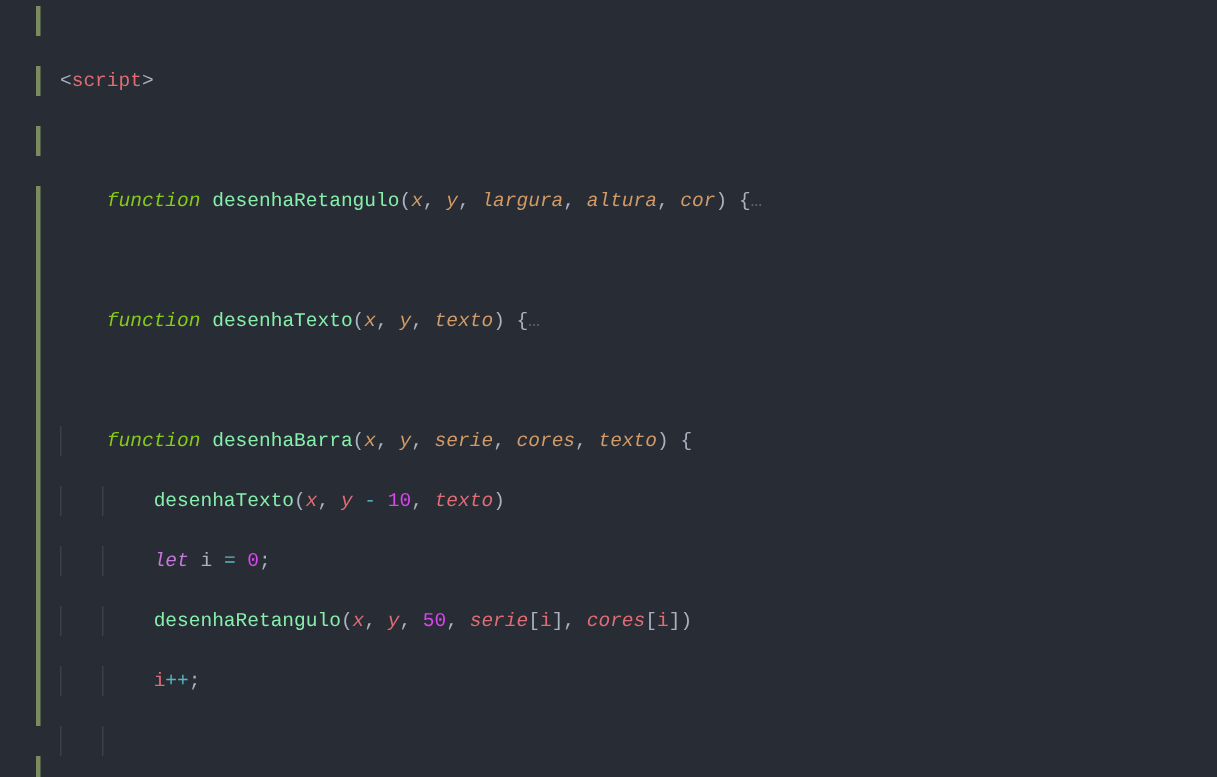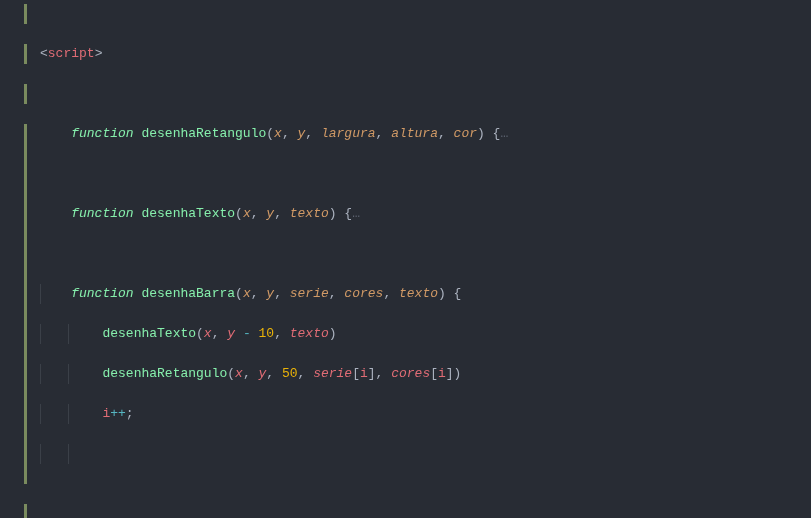--- a/index.html
+++ b/index.html
@@ -59,26 +59,26 @@
   .indent-guide {
     position: absolute;
     top: 0;
     width: 1px;
     height: 20px;
     background: #3b4048;
   }
   
   .punct  { color: #abb2bf; }
   .tag    { color: #e06c75; }
-  .kw     { color: #86efac; font-style: italic; }
+  .kw     { color: #84cc16; font-style: italic; }
   .let    { color: #c678dd; font-style: italic; }
   .fn     { color: #86efac; }
   .param  { color: #e06c75; font-style: italic; }
   .paramname { color: #d19a66; font-style: italic; }
-  .num    { color: #eab308; }
+  .num    { color: #d946ef; }
   .op     { color: #56b6c2; }
   .varname{ color: #e06c75; }
   .fold   { color: #5c6370; }
   .white  { color: #abb2bf; }
 </style>
 </head>
 <body>
 
 <div class="editor">
   <div class="gutter">
@@ -191,20 +191,21 @@
   <div class="code">
 
 <div class="line"><span class="punct">&lt;</span><span class="tag">script</span><span class="punct">&gt;</span></div>
 <div class="line"></div>
 <div class="line">    <span class="kw">function</span> <span class="fn">desenhaRetangulo</span><span class="punct">(</span><span class="paramname">x</span><span class="punct">, </span><span class="paramname">y</span><span class="punct">, </span><span class="paramname">largura</span><span class="punct">, </span><span class="paramname">altura</span><span class="punct">, </span><span class="paramname">cor</span><span class="punct">) {</span><span class="fold">…</span></div>
 <div class="line"></div>
 <div class="line">    <span class="kw">function</span> <span class="fn">desenhaTexto</span><span class="punct">(</span><span class="paramname">x</span><span class="punct">, </span><span class="paramname">y</span><span class="punct">, </span><span class="paramname">texto</span><span class="punct">) {</span><span class="fold">…</span></div>
 <div class="line"></div>
 <div class="line"><span class="indent-guide" style="left:0px"></span>    <span class="kw">function</span> <span class="fn">desenhaBarra</span><span class="punct">(</span><span class="paramname">x</span><span class="punct">, </span><span class="paramname">y</span><span class="punct">, </span><span class="paramname">serie</span><span class="punct">, </span><span class="paramname">cores</span><span class="punct">, </span><span class="paramname">texto</span><span class="punct">) {</span></div>
 <div class="line"><span class="indent-guide" style="left:0px"></span><span class="indent-guide" style="left:28px"></span>        <span class="fn">desenhaTexto</span><span class="punct">(</span><span class="param">x</span><span class="punct">, </span><span class="param">y</span><span class="punct"> </span><span class="op">-</span><span class="punct"> </span><span class="num">10</span><span class="punct">, </span><span class="param">texto</span><span class="punct">)</span></div>
+<div class="line"><span class="indent-guide" style="left:0px"></span><span class="indent-guide" style="left:28px"></span>        <span class="let">let</span> <span class="white">i</span> <span class="op">=</span> <span class="num">0</span><span class="punct">;</span></div>
 <div class="line"><span class="indent-guide" style="left:0px"></span><span class="indent-guide" style="left:28px"></span>        <span class="fn">desenhaRetangulo</span><span class="punct">(</span><span class="param">x</span><span class="punct">, </span><span class="param">y</span><span class="punct">, </span><span class="num">50</span><span class="punct">, </span><span class="param">serie</span><span class="punct">[</span><span class="varname">i</span><span class="punct">], </span><span class="param">cores</span><span class="punct">[</span><span class="varname">i</span><span class="punct">])</span></div>
 <div class="line"><span class="indent-guide" style="left:0px"></span><span class="indent-guide" style="left:28px"></span>        <span class="varname">i</span><span class="op">++</span><span class="punct">;</span></div>
 <div class="line"><span class="indent-guide" style="left:0px"></span><span class="indent-guide" style="left:28px"></span></div>
 
 
 
 
 
 
 

